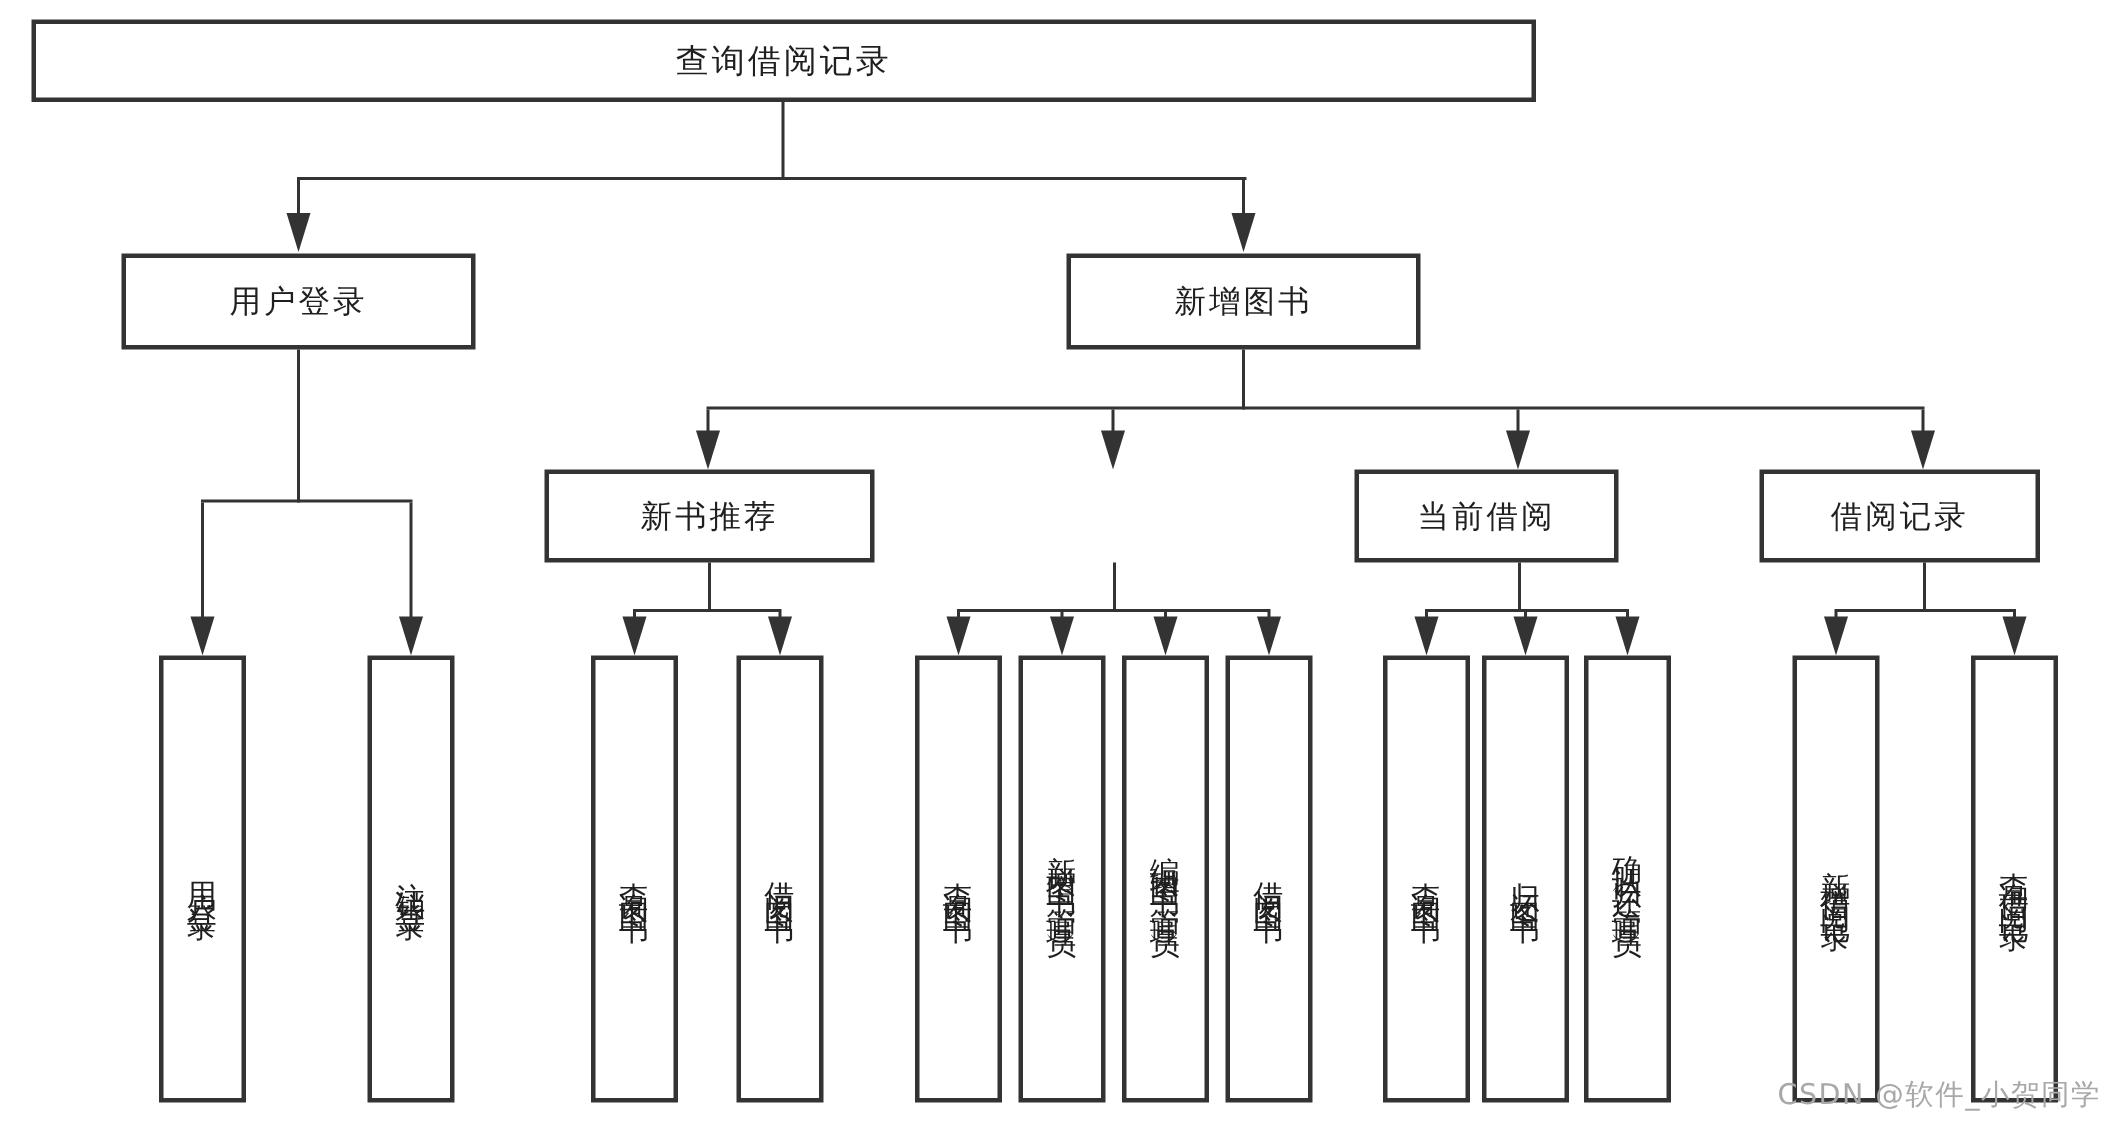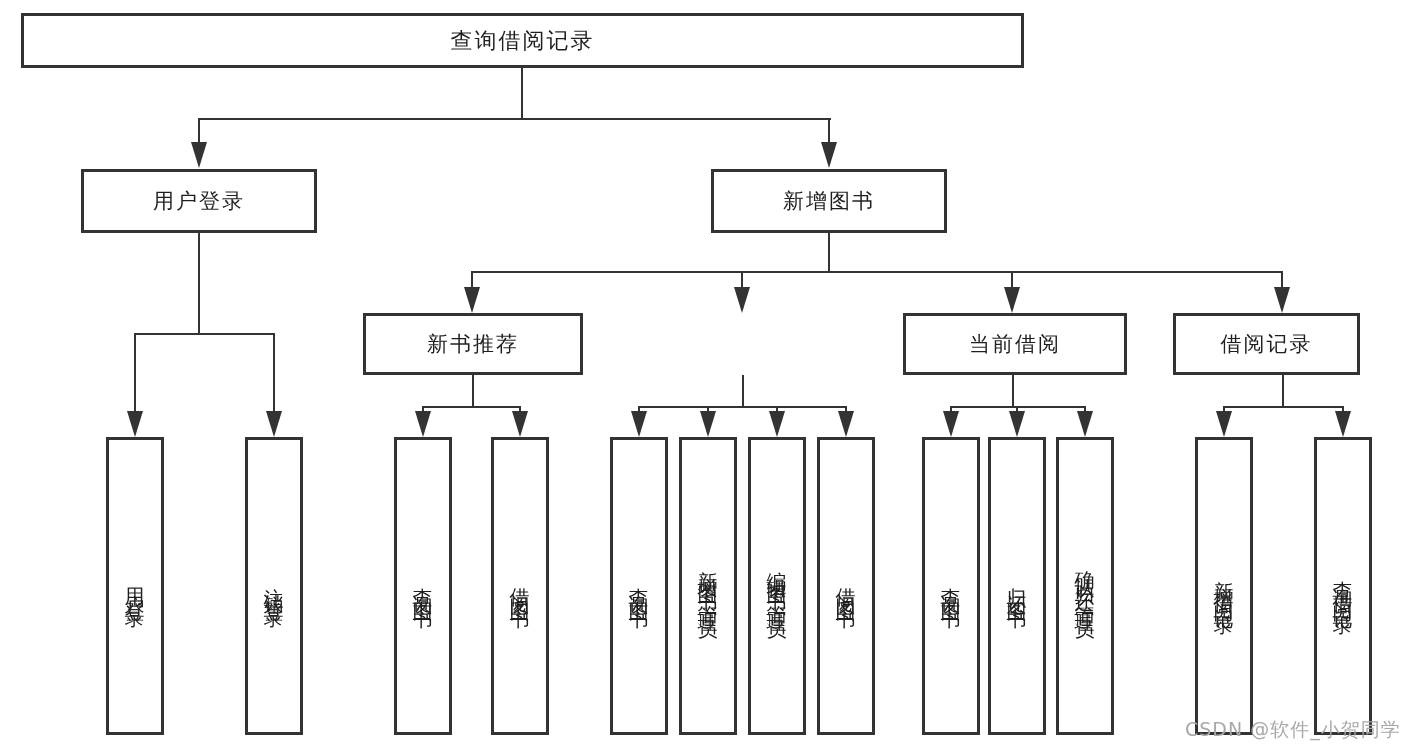--- a/index.html
+++ b/index.html
@@ -90,21 +90,21 @@
   <div class="vl" style="left:1011px;top:273px;height:18px"></div>
   <div class="vl" style="left:1281px;top:273px;height:18px"></div>
   <div class="arr" style="left:464px;top:287px"></div>
   <div class="arr" style="left:734px;top:287px"></div>
   <div class="arr" style="left:1004px;top:287px"></div>
   <div class="arr" style="left:1274px;top:287px"></div>
 
   <div class="box h" style="left:363px;top:313px;width:220px;height:62px">
     <span>新书推荐</span>
   </div>
-  <div class="box h" style="left:903px;top:313px;width:224px;height:62px">
+  <div class="box h" style="left:903px;top:313px;width:176px;height:62px">
     <span>当前借阅</span>
   </div>
   <div class="box h" style="left:1173px;top:313px;width:187px;height:62px">
     <span>借阅记录</span>
   </div>
 
   <div class="vl" style="left:472px;top:375px;height:32px"></div>
   <div class="hl" style="left:422px;top:406px;width:99px"></div>
   <div class="vl" style="left:422px;top:408px;height:8px"></div>
   <div class="vl" style="left:519px;top:408px;height:8px"></div>

